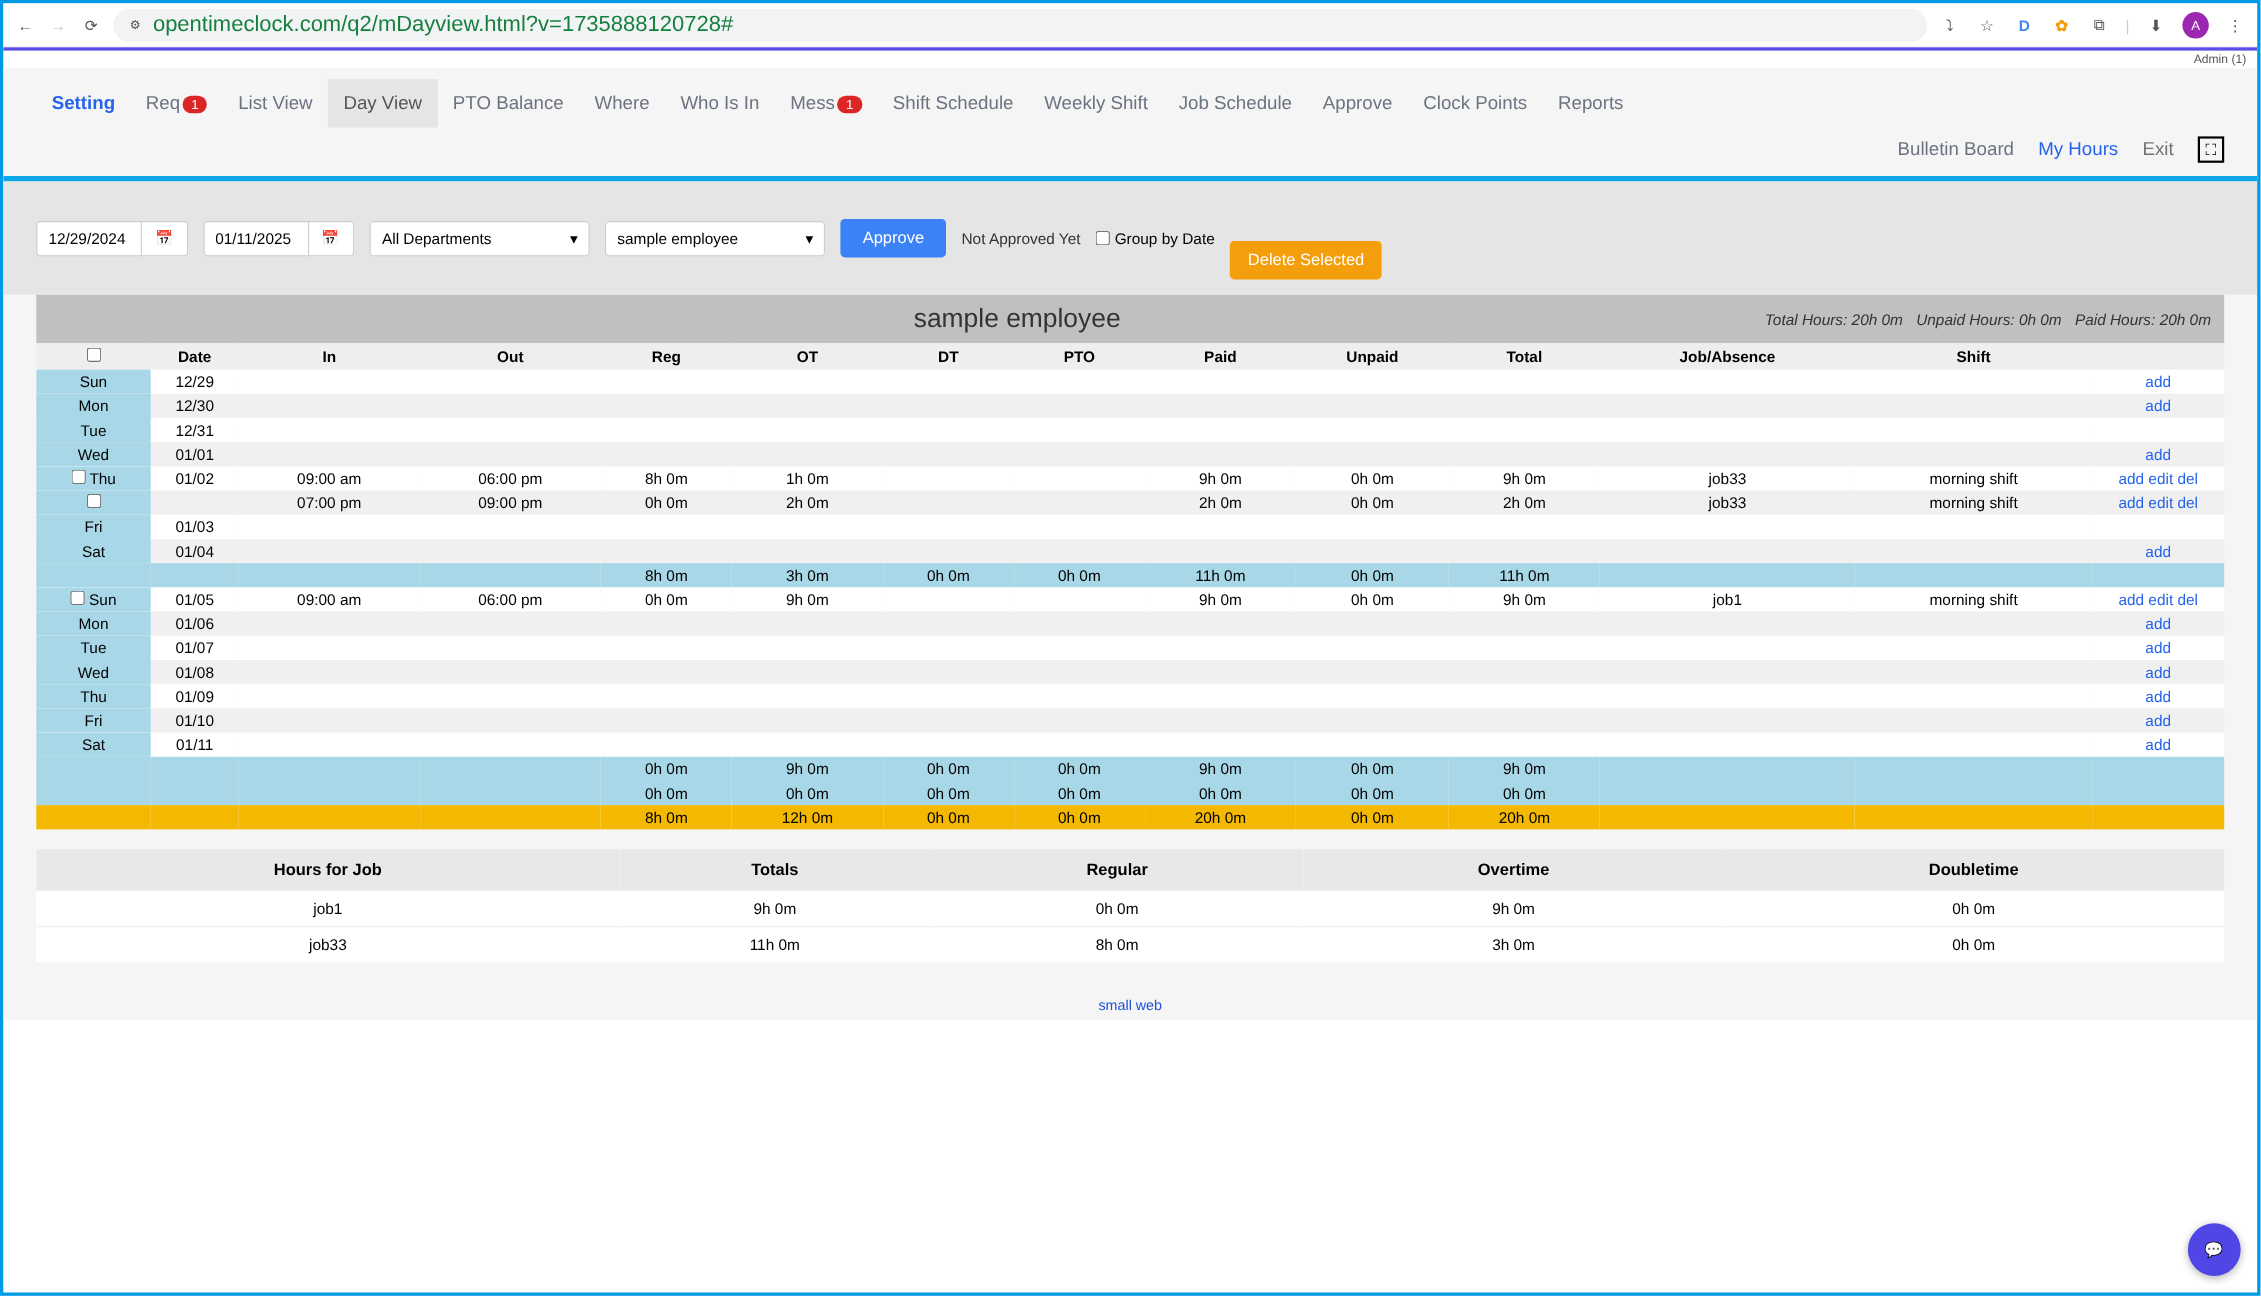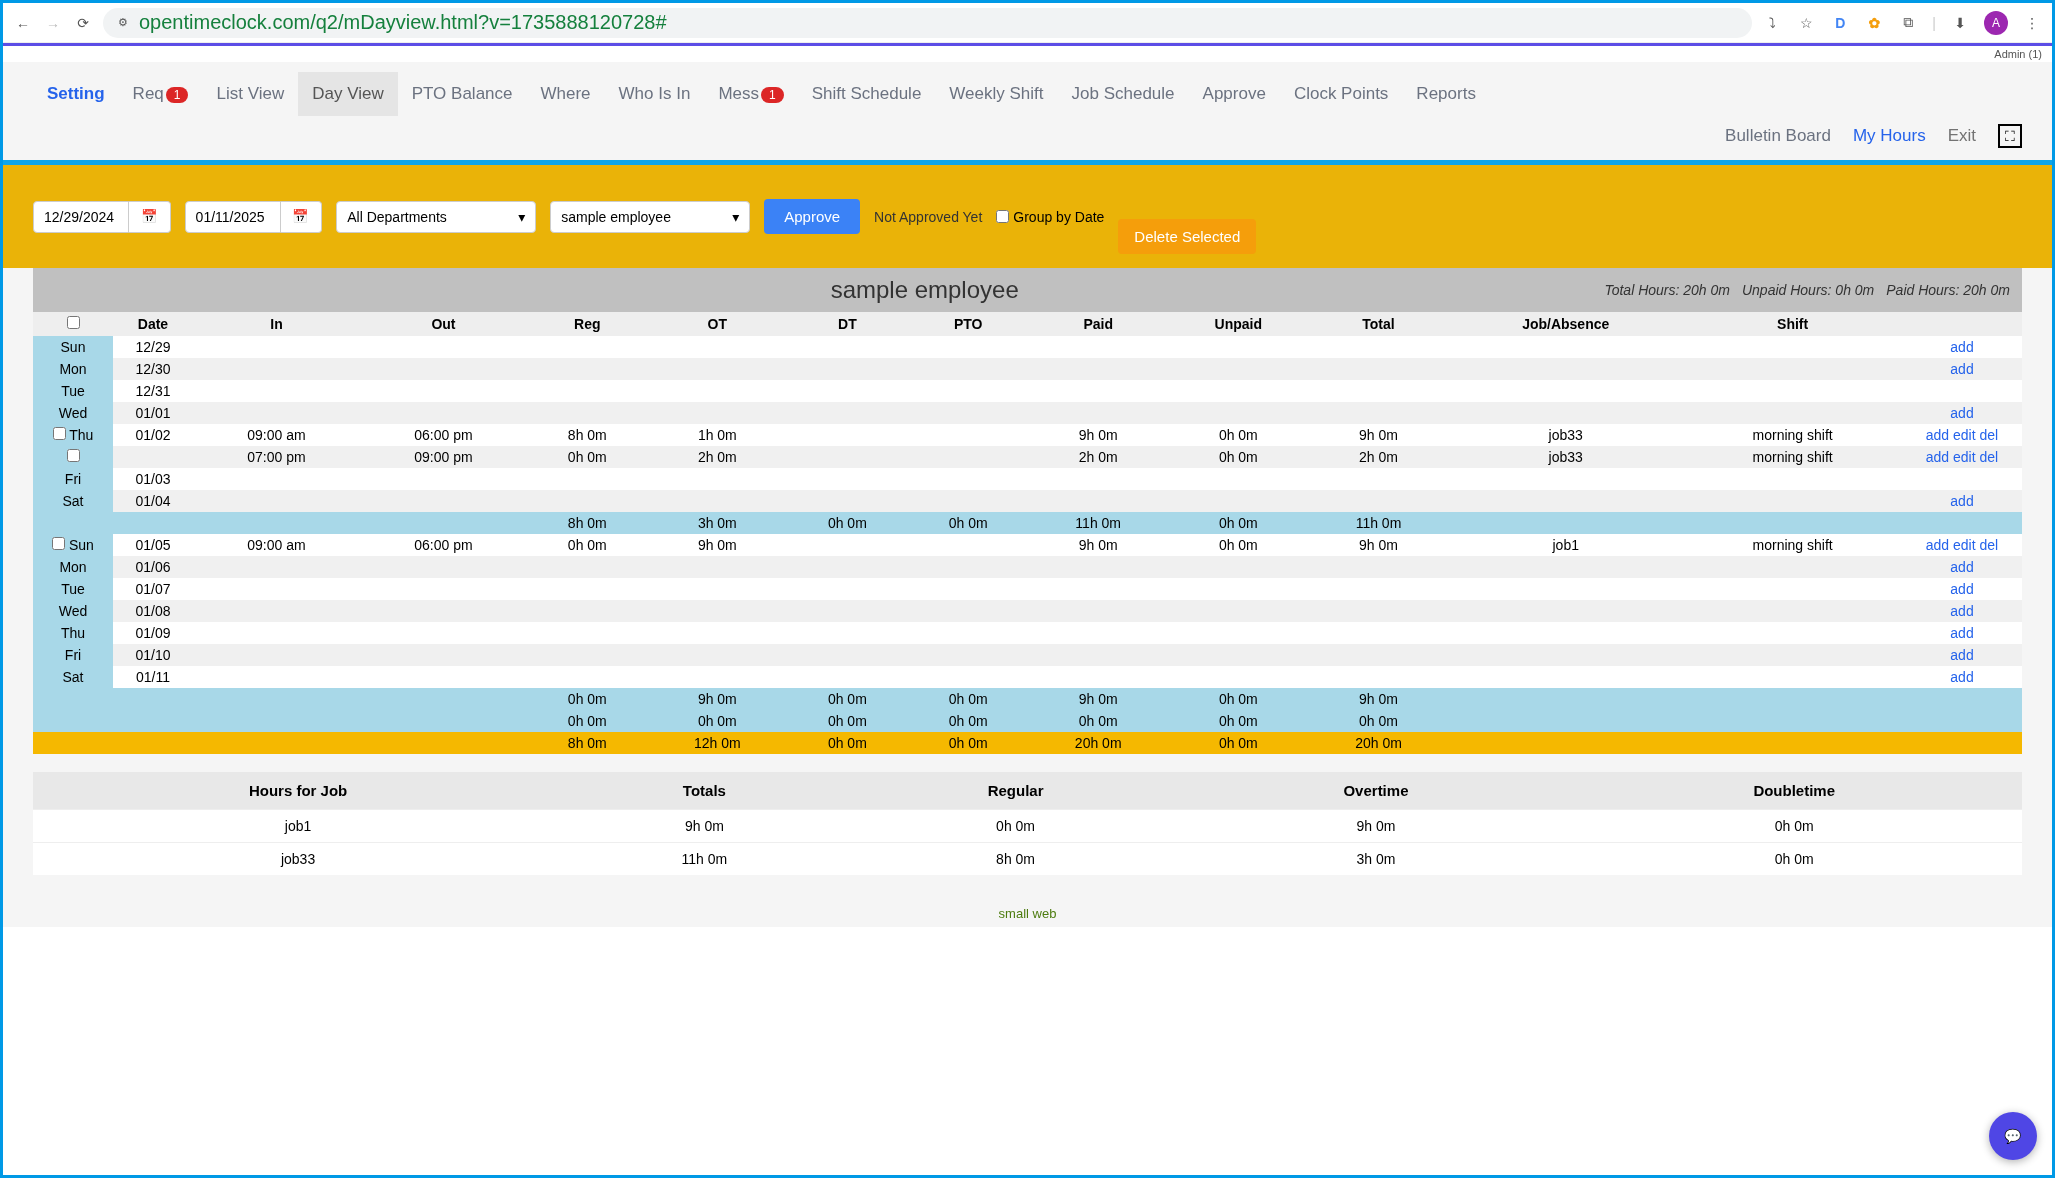--- a/index.html
+++ b/index.html
@@ -18,47 +18,47 @@
 .nav-item { padding: 12px 14px; color: #6b7280; font-size: 17px; cursor: pointer; position: relative; }
 .nav-item.active-blue { color: #2563eb; font-weight: bold; }
 .nav-item.active-grey { background: #e5e5e5; color: #555; }
 .badge { display: inline-block; background: #dc2626; color: #fff; border-radius: 10px; padding: 1px 8px; font-size: 12px; margin-left: 2px; }
 .sub-bar { display: flex; justify-content: flex-end; align-items: center; padding: 8px 30px 12px 30px; gap: 22px; background: #f5f5f5; border-bottom: 5px solid #0ea5e9; }
 .sub-link { font-size: 17px; cursor: pointer; }
 .sub-grey { color: #6b7280; }
 .sub-blue { color: #2563eb; }
 .sub-red { color: #737373; }
 .fullscreen-icon { width: 24px; height: 24px; border: 2px solid #000; display: flex; align-items: center; justify-content: center; cursor: pointer; }
-.controls-row { display: flex; align-items: center; padding: 14px 30px; gap: 14px; background: #eab308; }
+.controls-row { display: flex; align-items: center; padding: 14px 30px; gap: 14px; background: #e5e5e5; }
 .date-group { display: flex; }
 .date-input { border: 1px solid #ccc; padding: 7px 10px; font-size: 14px; background: #fff; border-radius: 4px 0 0 4px; width: 96px; }
 .date-cal-btn { border: 1px solid #ccc; border-left: none; padding: 7px 12px; background: #fff; border-radius: 0 4px 4px 0; cursor: pointer; }
 .select-box { border: 1px solid #ccc; padding: 7px 10px; font-size: 14px; background: #fff; border-radius: 4px; width: 200px; display: flex; justify-content: space-between; align-items: center; cursor: pointer; }
 .btn-primary { background: #3b82f6; color: #fff; border: none; padding: 9px 20px; border-radius: 4px; font-size: 15px; cursor: pointer; }
 .btn-warning { background: #f59e0b; color: #fff; border: none; padding: 9px 16px; border-radius: 4px; font-size: 15px; cursor: pointer; margin-top: 40px; }
 .approved-label { color: #333; font-size: 14px; }
 .checkbox-label { display: flex; align-items: center; gap: 4px; font-size: 14px; }
 .content { padding: 0 30px; background: #f5f5f5; }
 .emp-header { background: #c0c0c0; padding: 8px 12px; display: flex; align-items: center; justify-content: space-between; }
 .emp-name { font-size: 24px; color: #333; text-align: center; flex: 1; }
 .emp-hours { font-style: italic; font-size: 14px; color: #333; display: flex; gap: 12px; }
 .data-table { width: 100%; border-collapse: collapse; }
 .data-table th { background: #eee; padding: 4px 6px; font-weight: bold; text-align: center; font-size: 14px; }
 .data-table td { padding: 3px 6px; text-align: center; font-size: 14px; }
-.day-col { background: #a8d8e8; text-align: center; width: 80px; }
+.day-col { background: #a8d8e8; text-align: center; width: 104px; }
 .row-even { background: #f0f0f0; }
 .row-odd { background: #fff; }
 .subtotal-row td { background: #a8d8e8; }
 .grand-row td { background: #f5b800; }
 .action-link { color: #2563eb; cursor: pointer; font-size: 14px; }
 .summary-table { width: 100%; border-collapse: collapse; margin-top: 18px; background: #fff; }
 .summary-table th { background: #e8e8e8; padding: 10px; font-weight: bold; text-align: center; font-size: 15px; }
 .summary-table td { padding: 8px; text-align: center; border-top: 1px solid #eee; font-size: 14px; }
 .footer-link { text-align: center; padding: 30px 0 6px 0; }
-.footer-link a { color: #4d7c0f; font-size: 13px; }
+.footer-link a { color: #1d4ed8; font-size: 13px; }
 .chat-bubble { position: fixed; bottom: 18px; right: 18px; width: 48px; height: 48px; border-radius: 50%; background: #4f46e5; display: flex; align-items: center; justify-content: center; color: #fff; cursor: pointer; box-shadow: 0 2px 8px rgba(0,0,0,0.3); }
 .th-check { width: 40px; background: #eee; }
 </style>
 </head>
 <body>
 
 <div class="browser-bar">
   <div class="browser-btn">←</div>
   <div class="browser-btn" style="color:#bbb">→</div>
   <div class="browser-btn">⟳</div>

